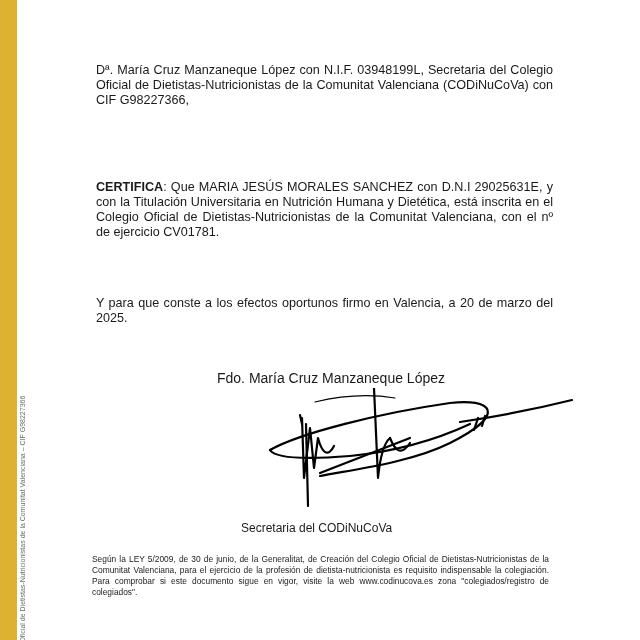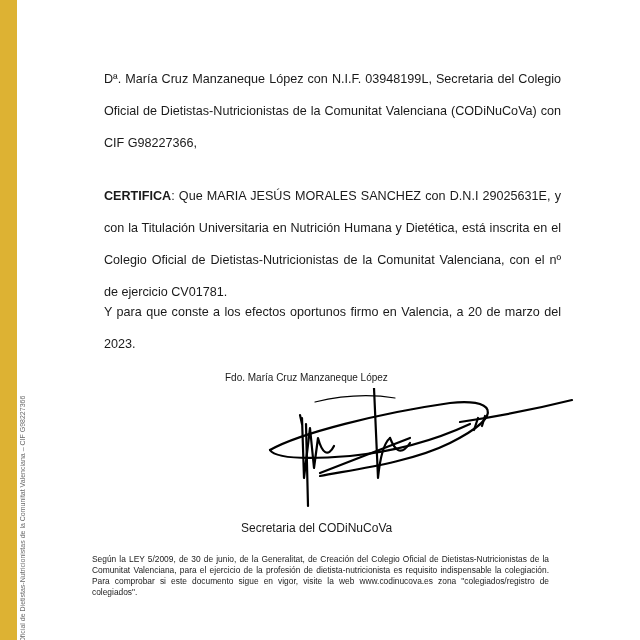--- a/index.html
+++ b/index.html
@@ -25,32 +25,32 @@
     position:absolute; left:18px; top:360px; width:12px; height:290px; overflow:hidden;
   }
   .side-text-wrap .side-text {
     left:9px; bottom:0;
     transform:rotate(-90deg);
     transform-origin:left bottom;
     position:absolute;
     top:auto;
   }
   .content {
-    position:absolute; left:104px; width:457px;
-    font-size:12.6px; line-height:32px;
+    position:absolute; left:96px; width:457px;
+    font-size:12.6px; line-height:15px;
     text-align:justify;
   }
   .p1 { top:63px; }
   .p2 { top:180px; }
   .p3 { top:296px; }
   .content p { margin:0; }
   .bold { font-weight:bold; }
   .signer {
     position:absolute; left:217px; top:368px;
-    font-size:10px; line-height:20px; white-space:nowrap;margin-left:8px;
+    font-size:14px; line-height:20px; white-space:nowrap;
   }
   .signature {
     position:absolute; left:260px; top:388px; width:320px; height:120px;
   }
   .role {
     position:absolute; left:241px; top:485px;
     font-size:12px; line-height:18px; white-space:nowrap;margin-top:34px;
   }
   .footnote {
     position:absolute; left:92px; top:531px; width:457px;
@@ -68,21 +68,21 @@
 
 <div class="content p1">
   <p>Dª. María Cruz Manzaneque López con N.I.F. 03948199L, Secretaria del Colegio Oficial de Dietistas-Nutricionistas de la Comunitat Valenciana (CODiNuCoVa) con CIF G98227366,</p>
 </div>
 
 <div class="content p2">
   <p><span class="bold">CERTIFICA</span><span>: Que MARIA JESÚS MORALES SANCHEZ con D.N.I 29025631E, y con la Titulación Universitaria en Nutrición Humana y Dietética, está inscrita en el Colegio Oficial de Dietistas-Nutricionistas de la Comunitat Valenciana, con el nº de ejercicio CV01781.</span></p>
 </div>
 
 <div class="content p3">
-  <p>Y para que conste a los efectos oportunos firmo en Valencia, a 20 de marzo del 2023.</p>
+  <p>Y para que conste a los efectos oportunos firmo en Valencia, a 20 de marzo del 2025.</p>
 </div>
 
 <div class="signer">Fdo. María Cruz Manzaneque López</div>
 
 <svg class="signature" viewBox="0 0 320 120" xmlns="http://www.w3.org/2000/svg">
   <g fill="none" stroke="#000" stroke-width="2.2" stroke-linecap="round" stroke-linejoin="round">
 
     <path d="M10 62 C 40 45, 120 25, 190 15 C 230 10, 250 25, 190 55 C 150 75, 90 82, 60 88"></path>
     <path d="M10 62 C 15 70, 40 72, 90 68 C 140 63, 180 50, 210 36"></path>
 

